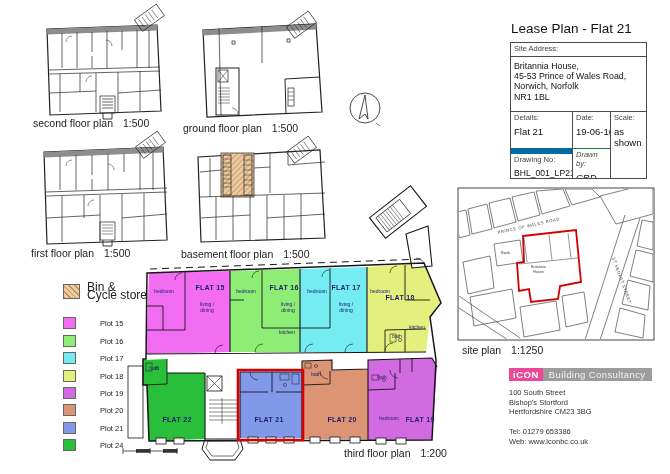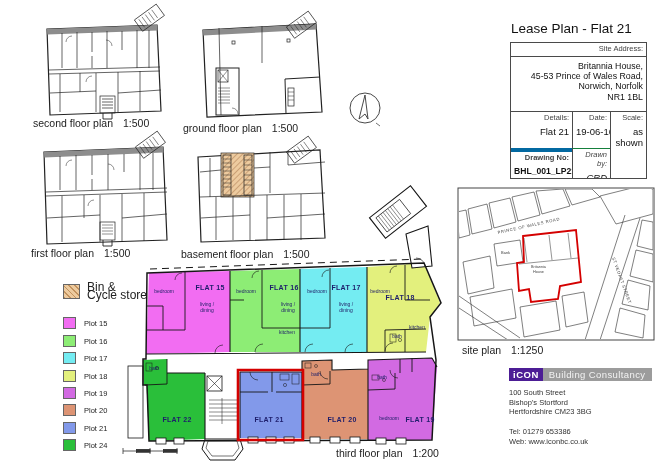--- a/index.html
+++ b/index.html
@@ -5,38 +5,38 @@
   html,body{margin:0;padding:0;background:#fff;}
   .page{position:relative;width:670px;height:474px;background:#fff;overflow:hidden;
         font-family:"Liberation Sans",sans-serif;color:#111;}
   .abs{position:absolute;}
   .caption{position:absolute;font-size:10.5px;color:#222;white-space:nowrap;}
   .caption .sc{margin-left:10px;}
   
   .sheet-title{position:absolute;left:511px;top:21px;font-size:13.5px;color:#111;white-space:nowrap;text-align:right;}
   .tb{position:absolute;left:510px;top:42px;width:135px;border:1px solid #4a4a4a;display:grid;
       grid-template-columns:61px 38px 36px;grid-template-rows:13px 55px 37px 30px;background:#fff;}
-  .tb>div{padding:1px 3px;overflow:hidden;text-align:right;}
+  .tb>div{padding:1px 3px;overflow:hidden;}
   .c-sa{grid-area:1/1/2/4;}
   .c-ad{grid-area:2/1/3/4;border-top:1px solid #4a4a4a;}
   .c-de{grid-area:3/1/4/2;border-top:1px solid #4a4a4a;}
   .c-da{grid-area:3/2/4/3;border-top:1px solid #4a4a4a;border-left:1px solid #4a4a4a;}
   .c-sc{grid-area:3/3/5/4;border-top:1px solid #4a4a4a;border-left:1px solid #4a4a4a;}
-  .c-dr{grid-area:4/1/5/2;border-top:4px solid #0369a1;font-weight:bold;}
+  .c-dr{grid-area:4/1/5/2;border-top:6px solid #0369a1;}
   .c-db{grid-area:4/2/5/3;border-top:1px solid #15803d;border-left:1px solid #4a4a4a;font-style:italic;}
   .tb-label{font-size:7.5px;color:#444;}
   .tb-value{font-size:9.5px;color:#111;margin-top:4px;white-space:nowrap;}
   .tb-value.small{font-size:8.6px;}
   .tb-addr{font-size:8.8px;line-height:10.2px;color:#111;margin-top:3px;white-space:pre-line;}
   
   .legend-bin{position:absolute;left:63px;top:284px;display:flex;gap:7px;align-items:flex-start;}
   .swatch-hatch{width:15px;height:13px;border:1px solid #666;flex:none;
      background-image:repeating-linear-gradient(45deg,rgba(160,100,40,.55) 0 1px,transparent 1px 4px);}
   .legend-label{font-size:12px;line-height:7.5px;color:#222;white-space:pre-line;}
-  .plot-item{position:absolute;left:63px;display:flex;gap:8px;align-items:center;}
+  .plot-item{position:absolute;left:63px;display:flex;gap:24px;align-items:center;}
   .plot-swatch{width:11px;height:10px;border:1px solid #666;flex:none;}
   .plot-label{font-size:7.5px;color:#222;white-space:nowrap;}
   
   .flat-name{position:absolute;transform:translate(-50%,-50%);font-size:7px;font-weight:bold;
              color:#1d1d6b;white-space:nowrap;letter-spacing:.3px;}
   .room-label{position:absolute;transform:translate(-50%,-50%);font-size:5px;line-height:5.6px;
               color:#23236a;text-align:center;white-space:pre-line;}
   
   .logo{position:absolute;left:509px;top:368px;display:flex;align-items:stretch;height:13px;}
   .logo-red{color:#fff;font-size:9.5px;font-weight:bold;padding:1px 4px 0 4px;letter-spacing:.5px;}
@@ -255,21 +255,21 @@
   </div>
   <div class="caption" style="left:183px;top:122px">
     <span>ground floor plan</span><span class="sc">1:500</span>
   </div>
   <div class="caption" style="left:31px;top:247px">
     <span>first floor plan</span><span class="sc">1:500</span>
   </div>
   <div class="caption" style="left:181px;top:248px">
     <span>basement floor plan</span><span class="sc">1:500</span>
   </div>
-  <div class="caption" style="left:336px;top:447px">
+  <div class="caption" style="left:344px;top:447px">
     <span>third floor plan</span><span class="sc">1:200</span>
   </div>
   <div class="caption" style="left:462px;top:344px">
     <span>site plan</span><span class="sc">1:1250</span>
   </div>
 
   <div class="sheet-title">Lease Plan - Flat 21</div>
   <div class="tb">
     <div class="c-sa">
       <div class="tb-label">Site Address:</div>
@@ -366,21 +366,21 @@
       <div class="room-label" style="left: 380px; top: 292px;">bedroom</div>
       <div class="room-label" style="left: 417px; top: 328px;">kitchen</div>
       <div class="room-label" style="left: 397px; top: 337px;">bath</div>
       <div class="room-label" style="left: 154px; top: 369px;">bath</div>
       <div class="room-label" style="left: 316px; top: 375px;">bath</div>
       <div class="room-label" style="left: 382px; top: 378px;">bath</div>
       <div class="room-label" style="left: 389px; top: 419px;">bedroom</div>
     </div>
 
   <div class="logo">
-    <span class="logo-red" style="background-color: #4c1d95;">iCON</span>
+    <span class="logo-red" style="background-color: #ec4899;">iCON</span>
     <span class="logo-gray" style="background-color: rgb(156, 156, 156);">Building Consultancy</span>
   </div>
   <div class="brand-addr" style="top:388px">100 South Street
 Bishop's Stortford
 Hertfordshire CM23 3BG</div>
   <div class="brand-addr" style="top:427px">Tel: 01279 653386
 Web: www.iconbc.co.uk</div>
 
 </div>
 

